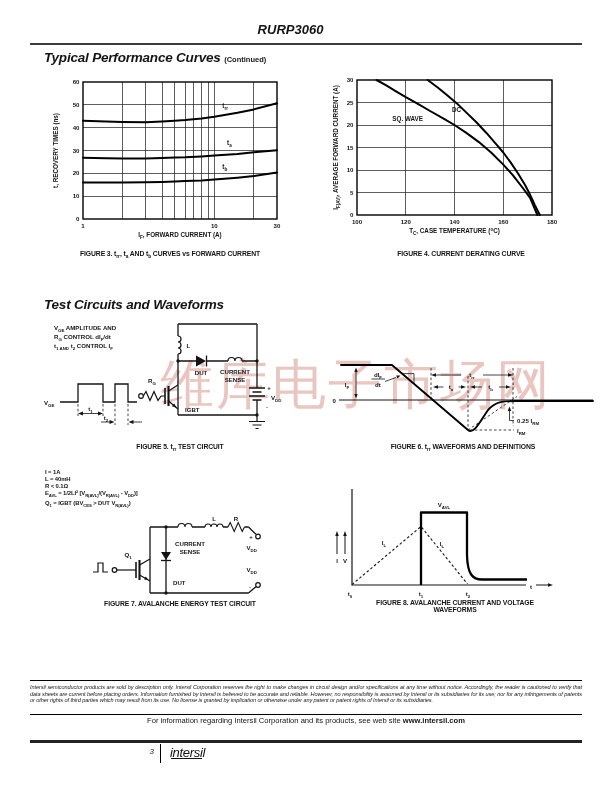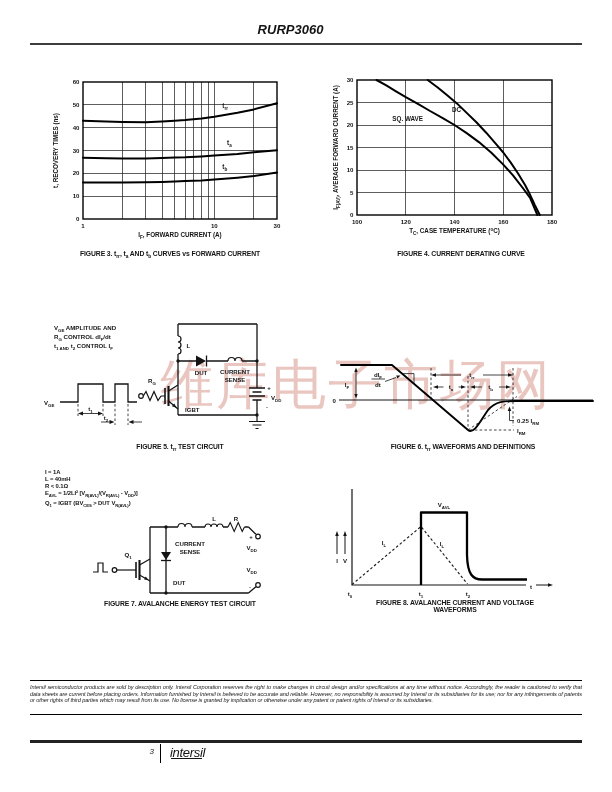--- a/index.html
+++ b/index.html
@@ -52,20 +52,24 @@
 </head>
 <body>
 
 <div class="page">
 
   <div class="watermark">维库电子市场网</div>
 
   <div class="abs doc-title z">RURP3060</div>
   <div class="abs rule hrule-top z"></div>
 
+  <div class="abs h1 z" style="left:44px;top:50px">
+    <span>Typical Performance Curves</span>
+    <span class="cont">(Continued)</span>
+  </div>
 
   <svg class="z" style="left:38px;top:76px" width="256" height="172" viewBox="0 0 256 172">
       <line x1="84.5362391355582" y1="6" x2="84.5362391355582" y2="143" class="grid"></line>
       <line x1="107.66345644940397" y1="6" x2="107.66345644940397" y2="143" class="grid"></line>
       <line x1="124.07247827111641" y1="6" x2="124.07247827111641" y2="143" class="grid"></line>
       <line x1="136.80030441503783" y1="6" x2="136.80030441503783" y2="143" class="grid"></line>
       <line x1="147.19969558496217" y1="6" x2="147.19969558496217" y2="143" class="grid"></line>
       <line x1="155.9922555368558" y1="6" x2="155.9922555368558" y2="143" class="grid"></line>
       <line x1="163.6087174066746" y1="6" x2="163.6087174066746" y2="143" class="grid"></line>
       <line x1="170.32691289880793" y1="6" x2="170.32691289880793" y2="143" class="grid"></line>
@@ -123,20 +127,23 @@
       <text x="62.34375" y="44.5" class="slabel"><tspan>SQ. WAVE</tspan></text>
       <polyline points="97.7,4.0 107.4,11.2 117.2,19.3 126.9,27.4 136.7,36.9 146.4,46.3 156.2,56.7 165.9,67.9 173.3,76.5 180.6,86.4 187.9,97.2 195.2,109.3 200.1,118.8 204.9,129.1 209.8,139.0" class="curve"></polyline>
       <text x="122.0625" y="35.5" class="slabel"><tspan>DC</tspan></text>
       <text x="124.5" y="157" text-anchor="middle" class="axis"><tspan>T</tspan><tspan dy="2.0" font-size="72%">C</tspan><tspan dy="-2.0">, CASE TEMPERATURE (</tspan><tspan dy="-2.2" font-size="72%">o</tspan><tspan dy="2.2">C)</tspan></text>
       <text x="8" y="71.5" text-anchor="middle" class="axis" transform="rotate(-90 8 71.5)"><tspan>I</tspan><tspan dy="2.0" font-size="72%">F(AV)</tspan><tspan dy="-2.0">, AVERAGE FORWARD CURRENT (A)</tspan></text>
     </svg>
 
   <div class="abs caption z" style="left:30px;top:250px;width:280px">FIGURE 3.  t<sub>rr</sub>, t<sub>a</sub> AND t<sub>b</sub> CURVES vs FORWARD CURRENT</div>
   <div class="abs caption z" style="left:330px;top:250px;width:262px">FIGURE 4.  CURRENT DERATING CURVE</div>
 
+  <div class="abs h1 z" style="left:44px;top:297px">
+    <span>Test Circuits and Waveforms</span>
+  </div>
 
   <svg class="z" style="left:40px;top:318px" width="310" height="132" viewBox="0 0 310 132">
     <g>
       <text x="14" y="12"><tspan>V</tspan><tspan dy="2.0" font-size="72%">GE</tspan><tspan dy="-2.0"> AMPLITUDE AND</tspan></text>
       <text x="14" y="21"><tspan>R</tspan><tspan dy="2.0" font-size="72%">G</tspan><tspan dy="-2.0"> CONTROL dI</tspan><tspan dy="2.0" font-size="72%">F</tspan><tspan dy="-2.0">/dt</tspan></text>
       <text x="14" y="30"><tspan>t</tspan><tspan dy="2.0" font-size="72%">1 AND</tspan><tspan dy="-2.0"> t</tspan><tspan dy="2.0" font-size="72%">2</tspan><tspan dy="-2.0"> CONTROL I</tspan><tspan dy="2.0" font-size="72%">F</tspan></text>
     </g>
     <g>
       <path class="w13" d="M20,84 H38 V66 H63 V84 H75 V66 H88 V84 H97"></path>
       <path class="w08 dash" d="M38,86 V98 M63,86 V98 M75,86 V107 M88,86 V107"></path>
@@ -280,20 +287,23 @@
 
   <div class="abs caption z" style="left:25px;top:600px;width:310px">FIGURE 7.  AVALANCHE ENERGY TEST CIRCUIT</div>
   <div class="abs caption z" style="left:335px;top:599px;width:240px">
     <div>FIGURE 8.  AVALANCHE CURRENT AND VOLTAGE</div>
     <div>WAVEFORMS</div>
   </div>
 
   <div class="abs rule frule z" style="top:680px"></div>
   <div class="abs disclaimer z">Intersil semiconductor products are sold by description only. Intersil Corporation reserves the right to make changes in circuit design and/or specifications at any time without notice. Accordingly, the reader is cautioned to verify that data sheets are current before placing orders. Information furnished by Intersil is believed to be accurate and reliable. However, no responsibility is assumed by Intersil or its subsidiaries for its use; nor for any infringements of patents or other rights of third parties which may result from its use. No license is granted by implication or otherwise under any patent or patent rights of Intersil or its subsidiaries.</div>
   <div class="abs rule frule z" style="top:714px"></div>
+  <div class="abs foot-info z">
+    <span>For information regarding Intersil Corporation and its products, see web site </span><b>www.intersil.com</b>
+  </div>
   <div class="abs rule thick z"></div>
   <div class="abs pagenum z">3</div>
   <div class="abs pvline z"></div>
   <div class="abs logo z">
     <span>intersil</span>
     <span class="ul"></span>
   </div>
 
 </div>
 

